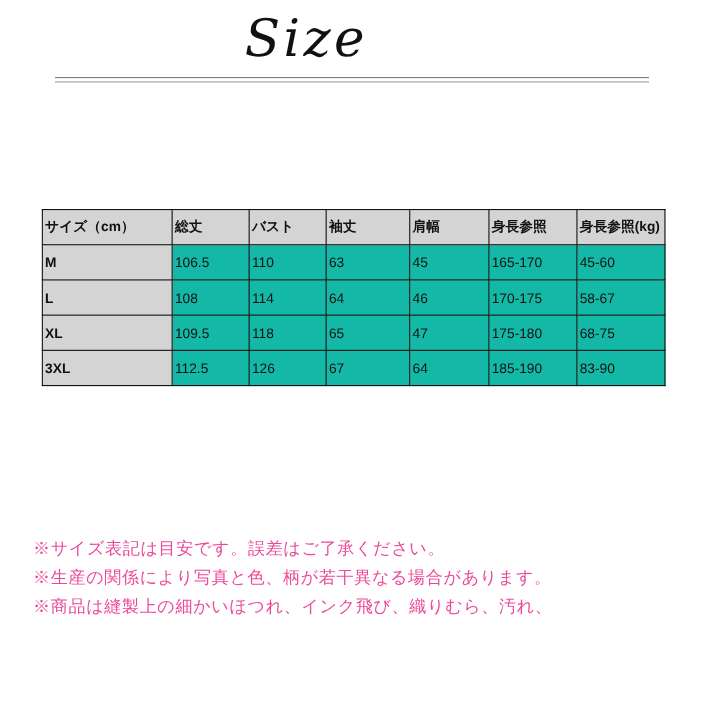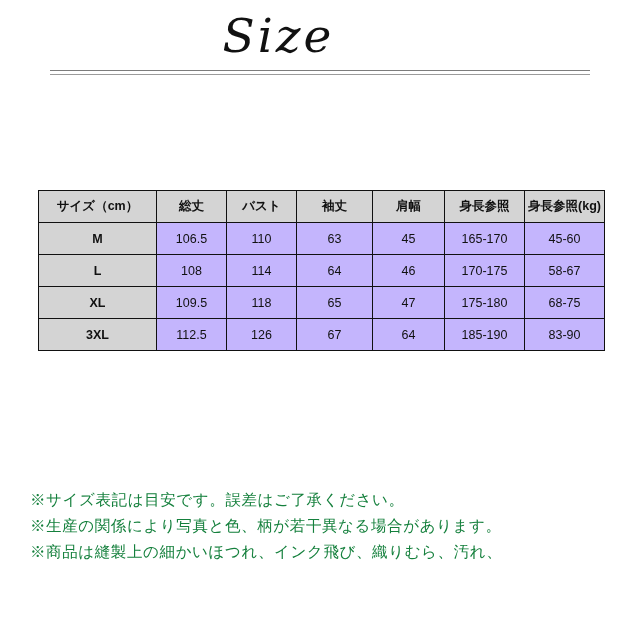--- a/index.html
+++ b/index.html
@@ -65,59 +65,59 @@
     width: 566px;
   }
   table.size-table {
     border-collapse: collapse;
     width: 566px;
     table-layout: fixed;
   }
   table.size-table th,
   table.size-table td {
     border: 1px solid #111111;
-    text-align: center;
+    text-align: left;
     font-size: 12.5px;
     height: 31px;
     padding: 0 2px;
     color: #111111;
     font-family: "Liberation Sans", sans-serif;
   }
   table.size-table thead th {
     background: #d4d4d4;
     font-weight: bold;
     font-size: 12.5px;
     height: 31px;
   }
   table.size-table tbody td.size-col {
     background: #d4d4d4;
     font-weight: bold;
   }
   table.size-table tbody td {
-    background: #c4b5fd;
+    background: #14b8a6;
     font-weight: normal;
   }
   
   col.c0 { width: 118px; }
   col.c1 { width: 70px; }
   col.c2 { width: 70px; }
   col.c3 { width: 76px; }
   col.c4 { width: 72px; }
   col.c5 { width: 80px; }
   col.c6 { width: 80px; }
 
   
   .notes {
     position: absolute;
     left: 30px;
     top: 487px;
     width: 596px;
     font-size: 15.5px;
     line-height: 26px;
-    color: #15803d;
+    color: #ec4899;
     letter-spacing: 0.6px;
     font-family: "Liberation Sans", sans-serif;
   }
   .notes p {
     margin: 0;
     white-space: pre-wrap;
   }
 </style>
 </head>
 <body>

